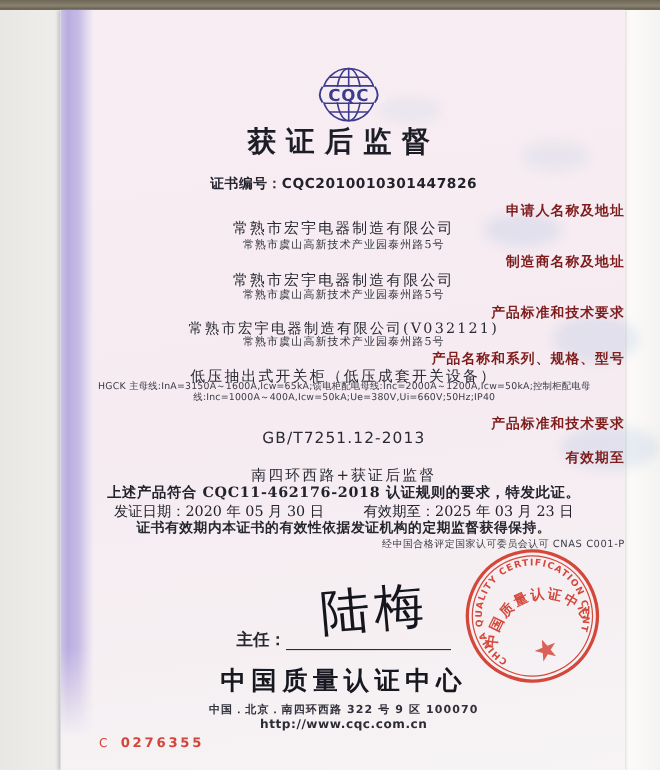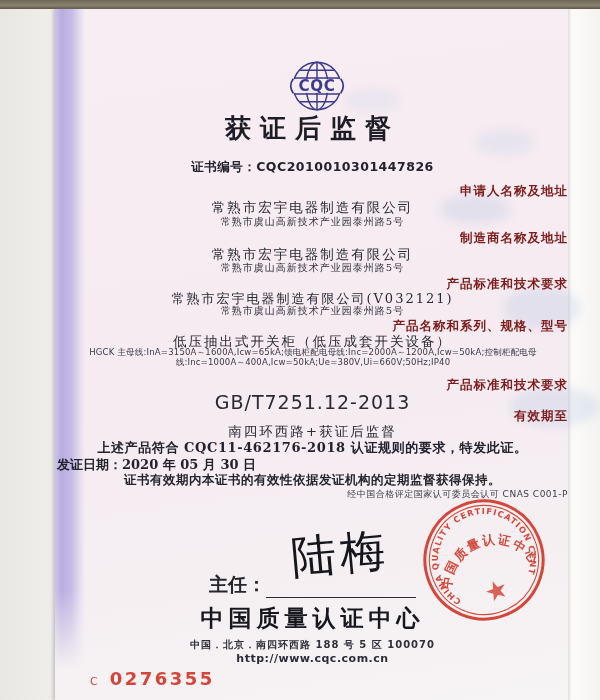--- a/index.html
+++ b/index.html
@@ -40,41 +40,41 @@
   .certno{top:159px;font-size:12.5px;font-weight:bold;color:#23232e;letter-spacing:.5px;}
 
   .sec-h{font-size:12.5px;font-weight:bold;color:#7f1d1d;letter-spacing:1px;text-align:right;}
   .sec-l1{font-size:13.5px;color:#2a2a35;letter-spacing:2px;}
   .sec-l2{font-size:10px;color:#33333e;letter-spacing:1px;}
 
   .spec{top:347px;left:88px;width:450px;font-size:8.5px;line-height:10px;color:#3a3a46;
         text-align:center;word-break:break-all;letter-spacing:.2px;}
 
   .statement{top:439px;font-size:13px;font-weight:bold;letter-spacing:.6px;color:#23232e;}
-  .dates{top:456px;display:flex;justify-content:flex-start;gap:36px;font-size:13px;font-weight:bold;color:#23232e;}
+  .dates{top:456px;display:flex;justify-content:center;gap:36px;font-size:13px;font-weight:normal;color:#23232e;}
   .validity{top:472px;font-size:12.5px;font-weight:bold;letter-spacing:.5px;color:#26262f;}
   .accred{top:488px;font-size:9px;color:#3c3c48;letter-spacing:.5px;text-align:right;}
 
   .seal{position:absolute;left:419px;top:495px;width:130px;height:130px;opacity:.92;}
   .signature{
     position:absolute;left:255px;top:524px;width:170px;text-align:center;
     font-family:"DejaVu Serif","Liberation Serif",serif;
     font-size:45px;color:#15151d;transform:rotate(-5deg);letter-spacing:4px;
   }
   .director-row{top:572px;display:flex;justify-content:center;align-items:flex-end;}
-  .director-label{font-size:19px;font-weight:bold;font-family:"DejaVu Serif","Liberation Serif",serif;}
+  .director-label{font-size:15px;font-weight:bold;font-family:"DejaVu Serif","Liberation Serif",serif;}
   .sig-underline{display:inline-block;width:150px;height:15px;border-bottom:1.5px solid #2c2c36;}
 
   .orgname{top:603px;font-size:23px;font-weight:bold;letter-spacing:5px;color:#17171f;}
   .orgaddr{top:638px;font-size:10px;font-weight:bold;color:#30303b;letter-spacing:1px;}
   .orgurl{top:652px;font-size:11px;font-weight:bold;color:#2c2c37;letter-spacing:.5px;}
 
   .serial{position:absolute;left:90px;top:668px;display:flex;align-items:baseline;gap:12px;}
   .serial-prefix{font-size:11px;}
-  .serial-number{font-size:18px;font-weight:bold;letter-spacing:2.5px;}
+  .serial-number{font-size:12px;font-weight:bold;letter-spacing:2.5px;}
 </style>
 </head>
 <body>
 
 <div class="top-strip"></div>
 
 <div class="paper">
   <div class="purple-edge"></div>
   <div class="wm wm1"></div>
   <div class="wm wm2"></div>
@@ -117,29 +117,30 @@
 
 <div class="line sec-h" style="top:276px">产品标准和技术要求</div>
 <div class="line sec-l1 kai" style="top:290px;font-size:13px">常熟市宏宇电器制造有限公司(V032121)</div>
 <div class="line sec-l2 kai" style="top:304px">常熟市虞山高新技术产业园泰州路5号</div>
 
 <div class="line sec-h" style="top:318px">产品名称和系列、规格、型号</div>
 <div class="line sec-l1 kai" style="top:333px">低压抽出式开关柜（低压成套开关设备）</div>
 <div class="line spec sans">HGCK 主母线:InA=3150A～1600A,Icw=65kA;馈电柜配电母线:Inc=2000A～1200A,Icw=50kA;控制柜配电母线:Inc=1000A～400A,Icw=50kA;Ue=380V,Ui=660V;50Hz;IP40</div>
 
 <div class="line sec-h" style="top:377px">产品标准和技术要求</div>
-<div class="line sec-l1" style="top:391px;font-size:19px;letter-spacing:1px">GB/T7251.12-2013</div>
+<div class="line sec-l1" style="top:391px;font-size:14px;letter-spacing:1px">GB/T7251.12-2013</div>
 
 <div class="line sec-h" style="top:408px">有效期至</div>
 <div class="line sec-l1 kai" style="top:423px">南四环西路+获证后监督</div>
 
 <div class="line statement kai">上述产品符合 CQC11-462176-2018 认证规则的要求，特发此证。</div>
 
 <div class="line dates kai">
   <span><span>发证日期：</span><span>2020 年 05 月 30 日</span></span>
+  <span><span>有效期至：</span><span>2025 年 03 月 23 日</span></span>
 </div>
 
 <div class="line validity kai">证书有效期内本证书的有效性依据发证机构的定期监督获得保持。</div>
 <div class="line accred">经中国合格评定国家认可委员会认可 CNAS C001-P</div>
 
 <svg class="seal" viewBox="0 0 130 130">
   <g transform="rotate(-22 65 65)" fill="none">
     <circle cx="65" cy="65" r="59" stroke="#d23a2c" stroke-width="3"></circle>
     <circle cx="65" cy="65" r="54.5" stroke="#d23a2c" stroke-width="1.1"></circle>
     <path id="seal-en-path" d="M 29.8,94.6 A 46,46 0 1,1 100.2,94.6"></path>
@@ -155,19 +156,19 @@
 </svg>
 
 <div class="signature">陆梅</div>
 
 <div class="line director-row">
   <span class="director-label">主任：</span>
   <span class="sig-underline"></span>
 </div>
 
 <div class="line orgname">中国质量认证中心</div>
-<div class="line orgaddr">中国．北京．南四环西路 188 号 5 区 100070</div>
+<div class="line orgaddr">中国．北京．南四环西路 322 号 9 区 100070</div>
 <div class="line orgurl">http://www.cqc.com.cn</div>
 
 <div class="serial" style="color:#d4453a">
   <span class="serial-prefix">C</span>
   <span class="serial-number">0276355</span>
 </div>
 
 </body></html>

